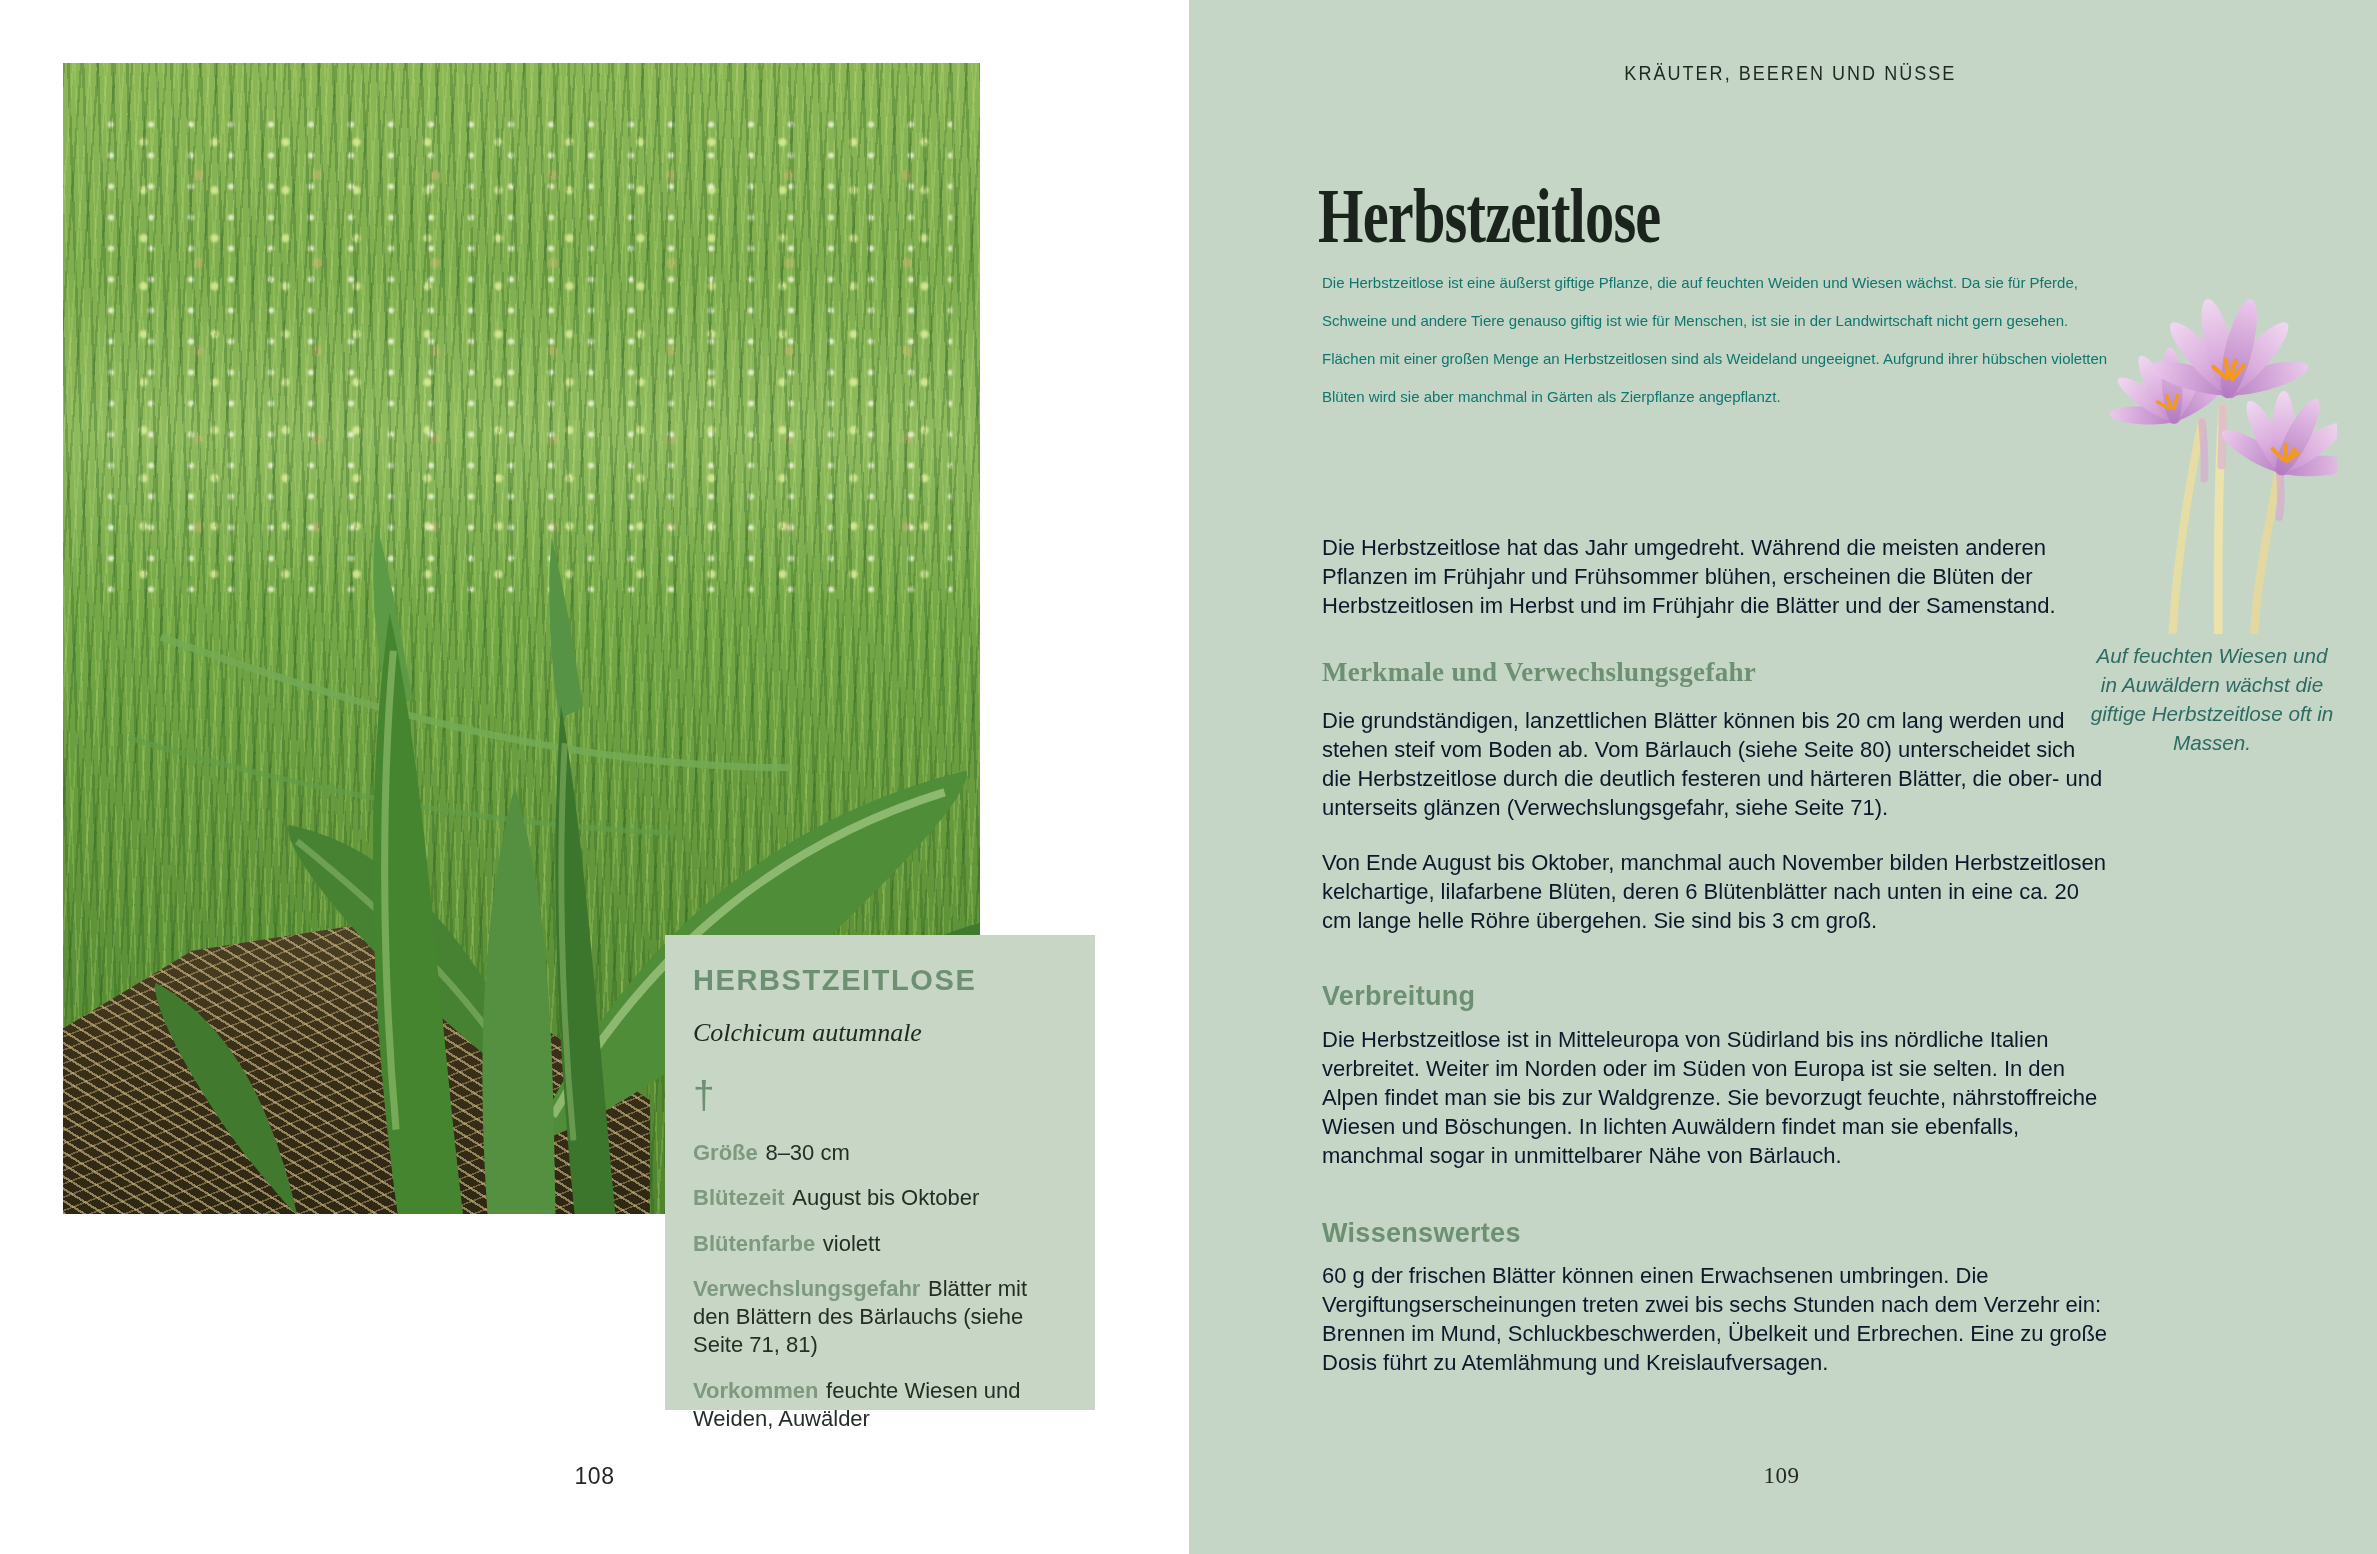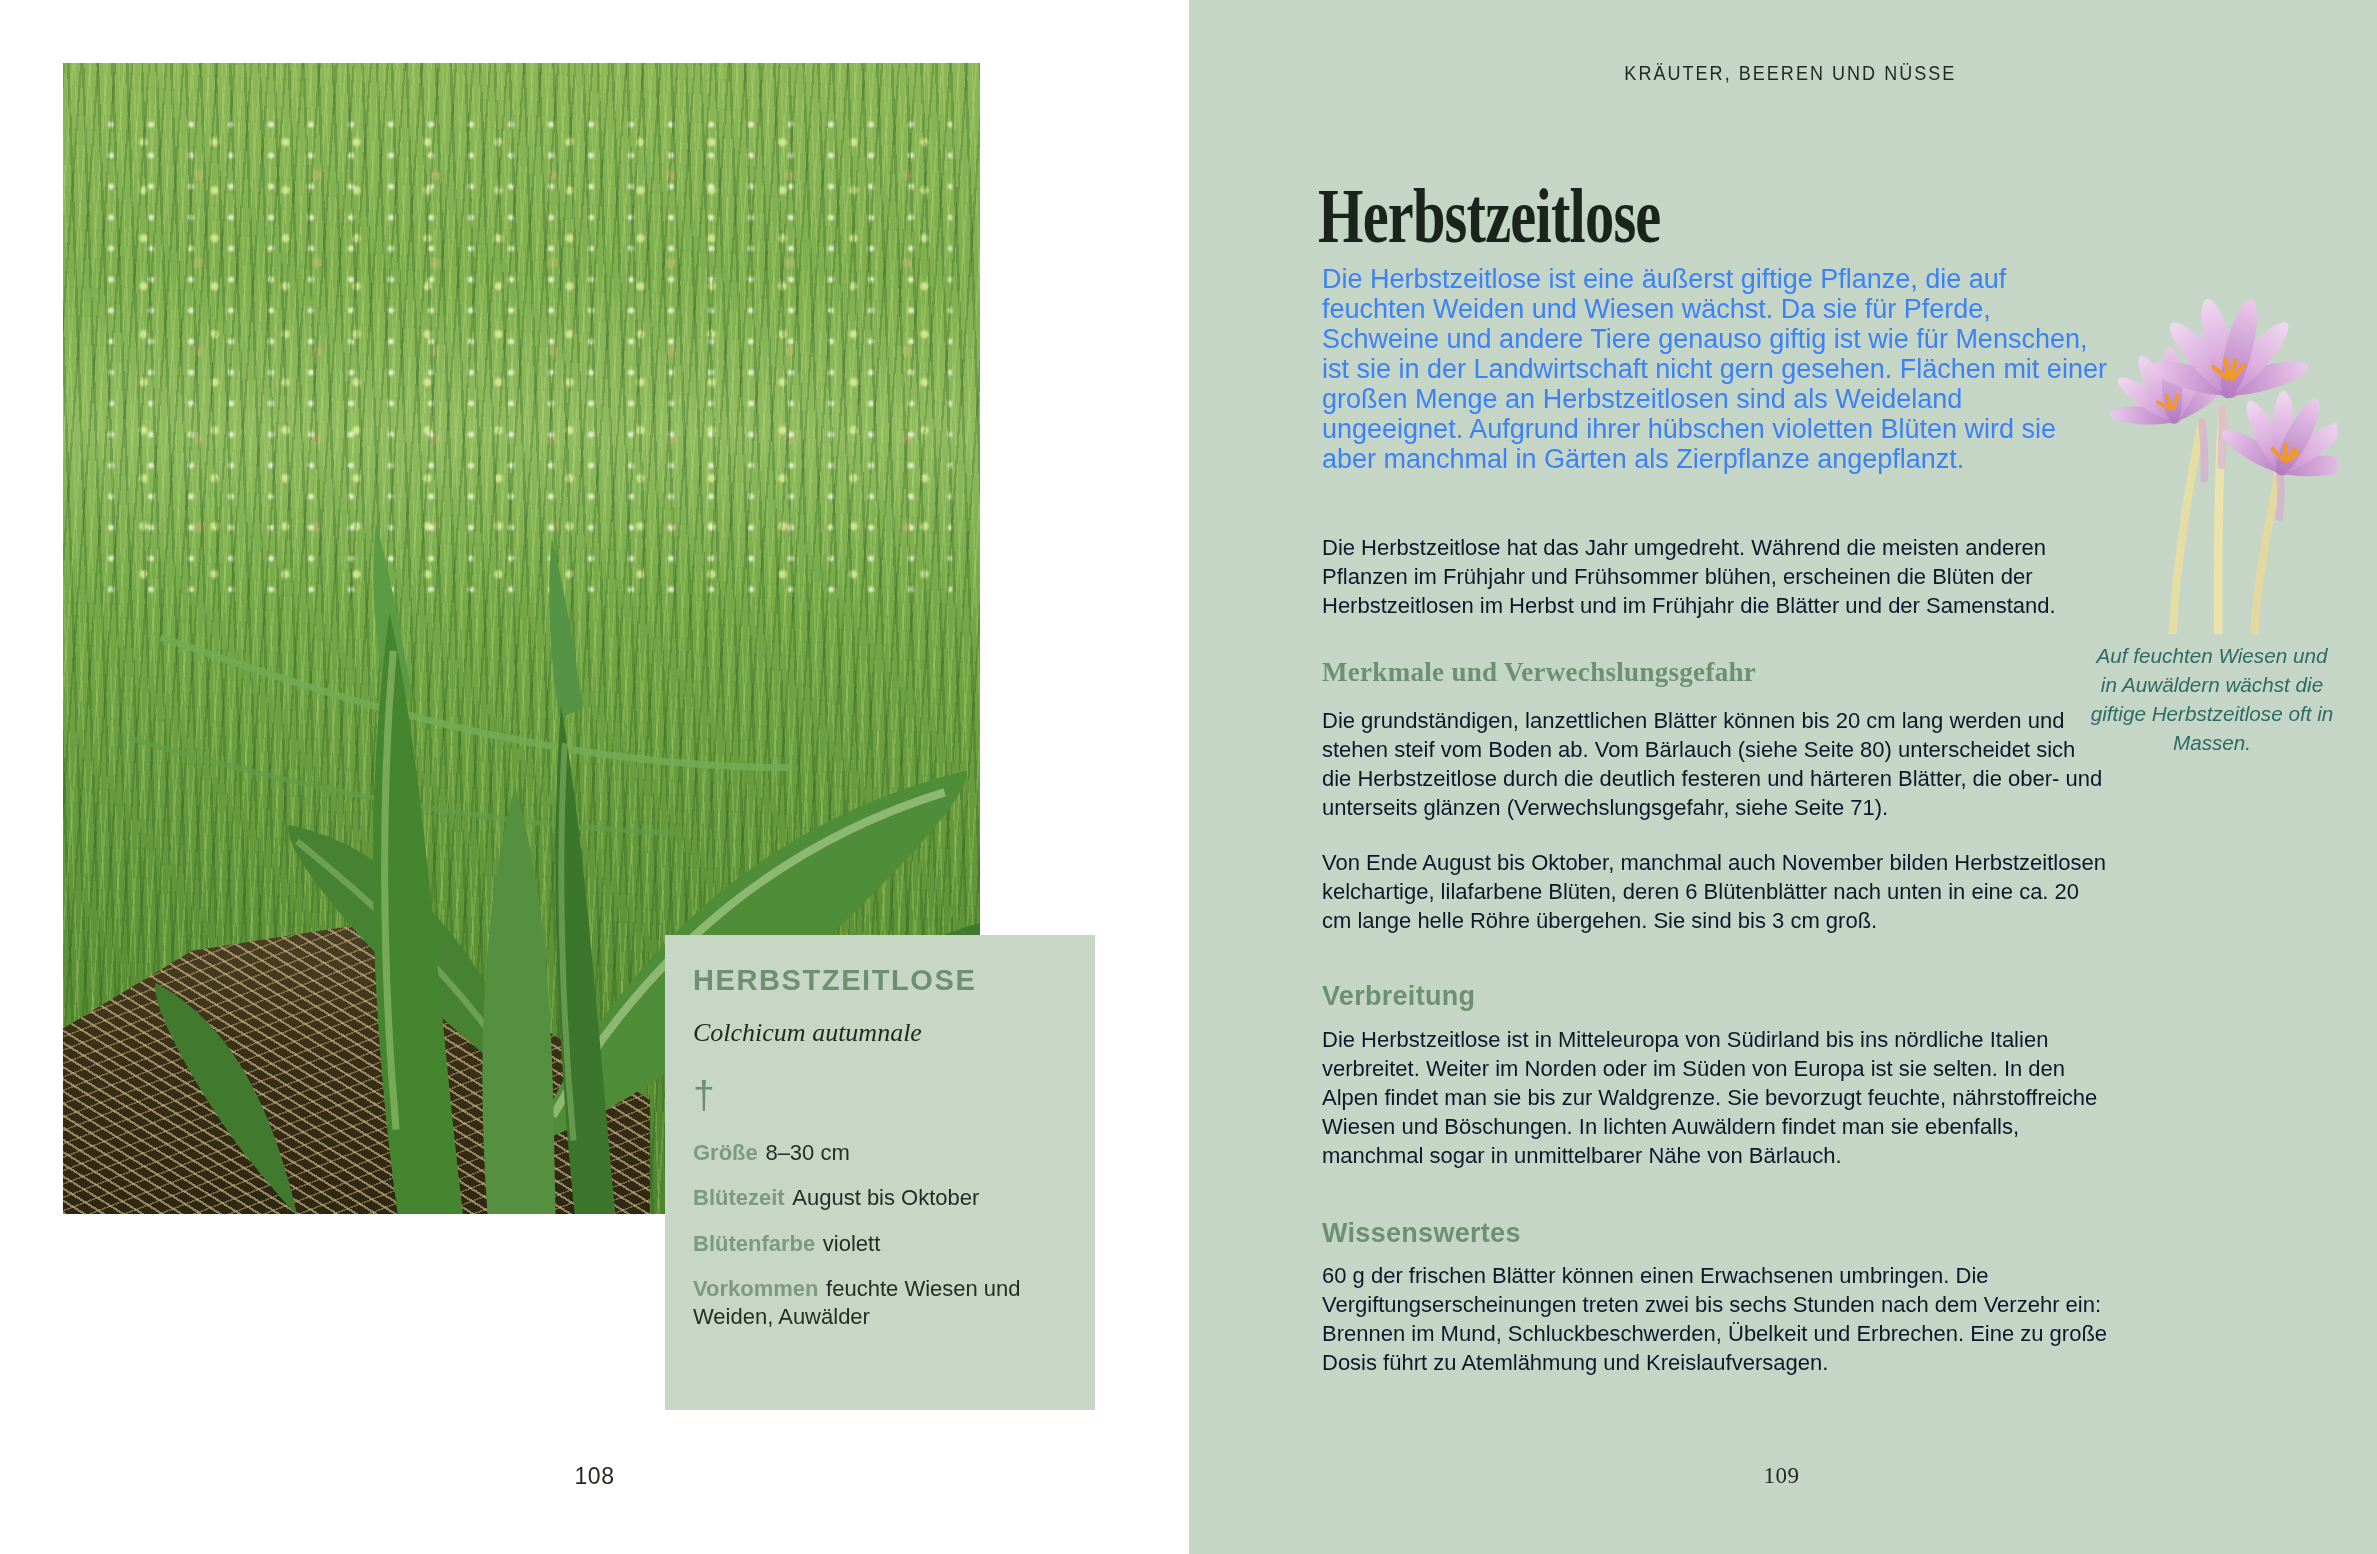--- a/index.html
+++ b/index.html
@@ -81,21 +81,21 @@
     transform:scaleX(.92);transform-origin:center;white-space:nowrap;
   }
   .title{
     left:1318px;top:175px;
     font-family:"Liberation Serif",serif;font-weight:700;font-size:79px;line-height:82px;
     color:#1a231c;letter-spacing:-1.1px;white-space:nowrap;
     transform:scaleX(.74);transform-origin:left top;
   }
   .intro{
     left:1322px;top:264px;width:786px;
-    font-size:27px;line-height:30px;font-weight:500;color:#3b82f6;
+    font-size:15px;line-height:38px;font-weight:500;color:#0f766e;
   }
   .bodytext{
     font-size:22px;line-height:29px;font-weight:400;color:#0f172a;width:786px;left:1322px;
   }
   .sechead{
     left:1322px;font-size:27px;line-height:30.5px;font-weight:600;color:#6e9072;
     letter-spacing:0.3px;
   }
   .caption{
     left:2088px;top:641px;width:248px;text-align:center;
@@ -139,20 +139,23 @@
     <div class="attr">
       <span class="lbl">Größe</span><span class="val">8–30 cm</span>
     </div>
     <div class="attr">
       <span class="lbl">Blütezeit</span><span class="val">August bis Oktober</span>
     </div>
     <div class="attr">
       <span class="lbl">Blütenfarbe</span><span class="val">violett</span>
     </div>
     <div class="attr">
+      <span class="lbl">Verwechslungsgefahr</span><span class="val">Blätter mit den Blättern des Bärlauchs (siehe Seite 71, 81)</span>
+    </div>
+    <div class="attr">
       <span class="lbl">Vorkommen</span><span class="val">feuchte Wiesen und Weiden, Auwälder</span>
     </div>
   </div>
 </div>
 
 <div class="abs pagenum" style="left:540px;top:1463px;">108</div>
 
 <div class="abs greenpage"></div>
 
 <div class="abs kicker">KRÄUTER, BEEREN UND NÜSSE</div>

